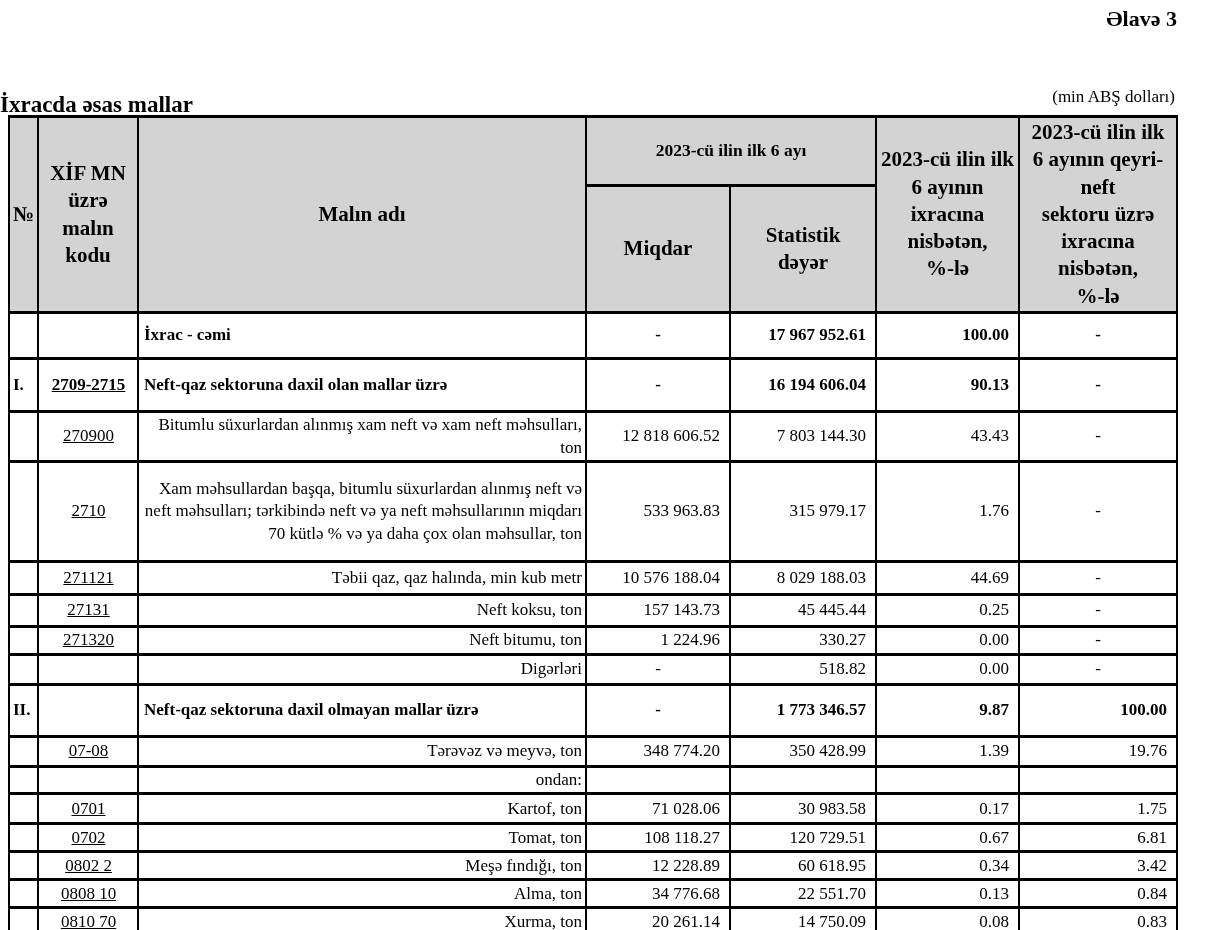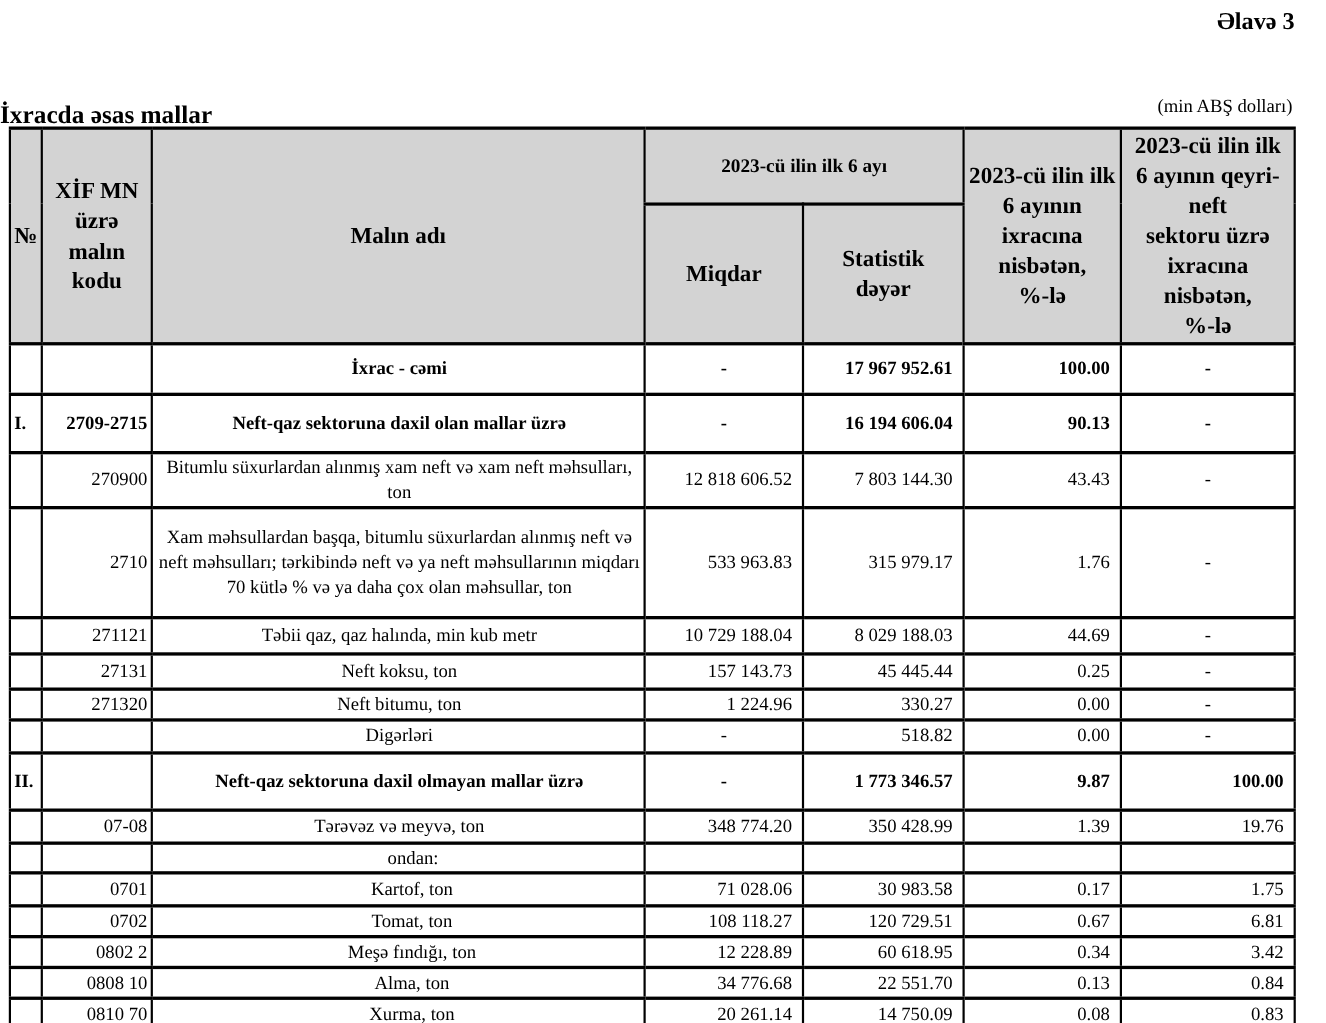--- a/index.html
+++ b/index.html
@@ -27,27 +27,27 @@
     border-left:2px solid #000;border-right:2px solid #000;
     border-top:3px solid #000;border-bottom:3px solid #000;
     vertical-align:middle;overflow:hidden;
     font-size:17px;line-height:1.32;
     padding:1px 3px;
   }
   th{
     background:#d3d3d3;font-weight:bold;text-align:center;
     font-size:21px;line-height:1.3;white-space:pre-line;
   }
-  td.name{text-align:center;padding-left:5px;}
-  td.code{text-align:right;padding-left:4px;}
+  td.name{text-align:right;padding-left:5px;}
+  td.code{text-align:center;padding-left:4px;text-decoration:underline;}
   td.no{text-align:left;padding-left:3px;font-weight:bold;}
   td.num{text-align:right;padding-right:9px;}
   td.num.dash{text-align:center;padding-right:3px;}
   tr.row-total td, tr.row-section td{font-weight:bold;}
-  tr.row-total td.name, tr.row-section td.name{text-align:center;}
+  tr.row-total td.name, tr.row-section td.name{text-align:left;}
   td.name.indent1{padding-left:28px;}
   td.name.indent2{padding-left:30px;}
 </style>
 </head>
 <body>
 
 <div class="appendix">Əlavə 3</div>
 <div class="doc-title">İxracda əsas mallar</div>
 <div class="unit-note">(min ABŞ dolları)</div>
 
@@ -120,21 +120,21 @@
       <td class="name">Xam məhsullardan başqa, bitumlu süxurlardan alınmış neft və neft məhsulları; tərkibində neft və ya neft məhsullarının miqdarı 70 kütlə % və ya daha çox olan məhsullar, ton</td>
       <td class="num">533 963.83</td>
       <td class="num">315 979.17</td>
       <td class="num">1.76</td>
       <td class="num dash">-</td>
     </tr>
     <tr style="height:33px">
       <td class="no"></td>
       <td class="code">271121</td>
       <td class="name">Təbii qaz, qaz halında, min kub metr</td>
-      <td class="num">10 729 188.04</td>
+      <td class="num">10 576 188.04</td>
       <td class="num">8 029 188.03</td>
       <td class="num">44.69</td>
       <td class="num dash">-</td>
     </tr>
     <tr style="height:32px">
       <td class="no"></td>
       <td class="code">27131</td>
       <td class="name">Neft koksu, ton</td>
       <td class="num">157 143.73</td>
       <td class="num">45 445.44</td>

